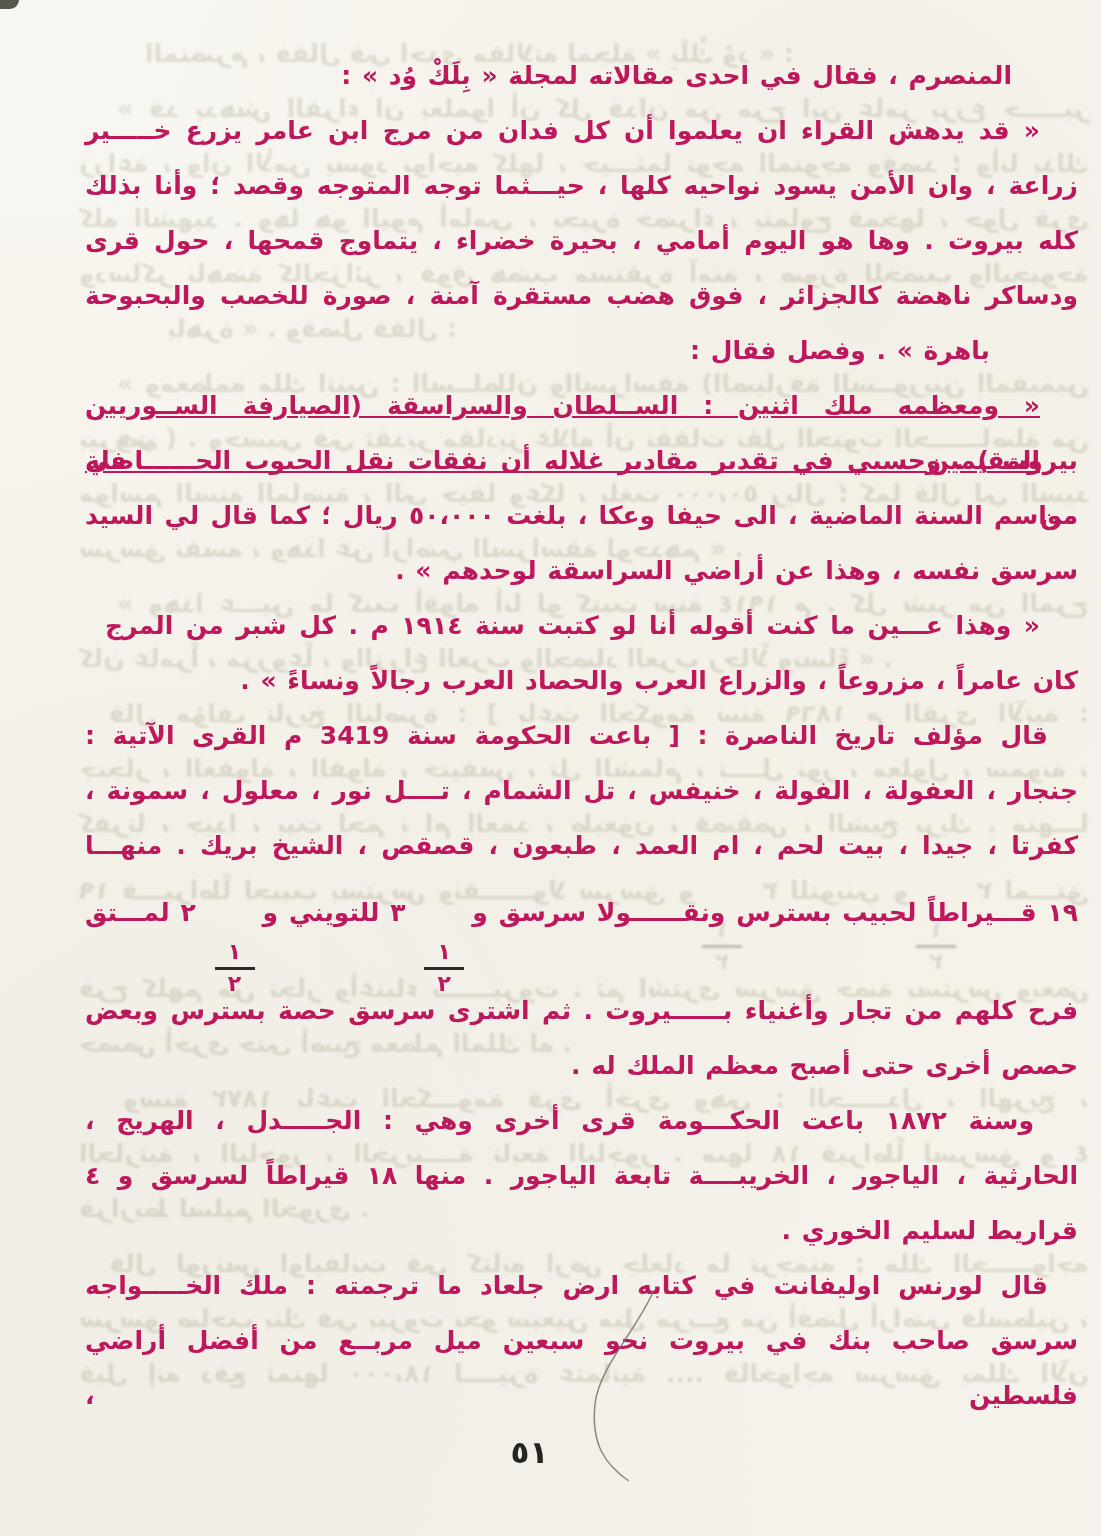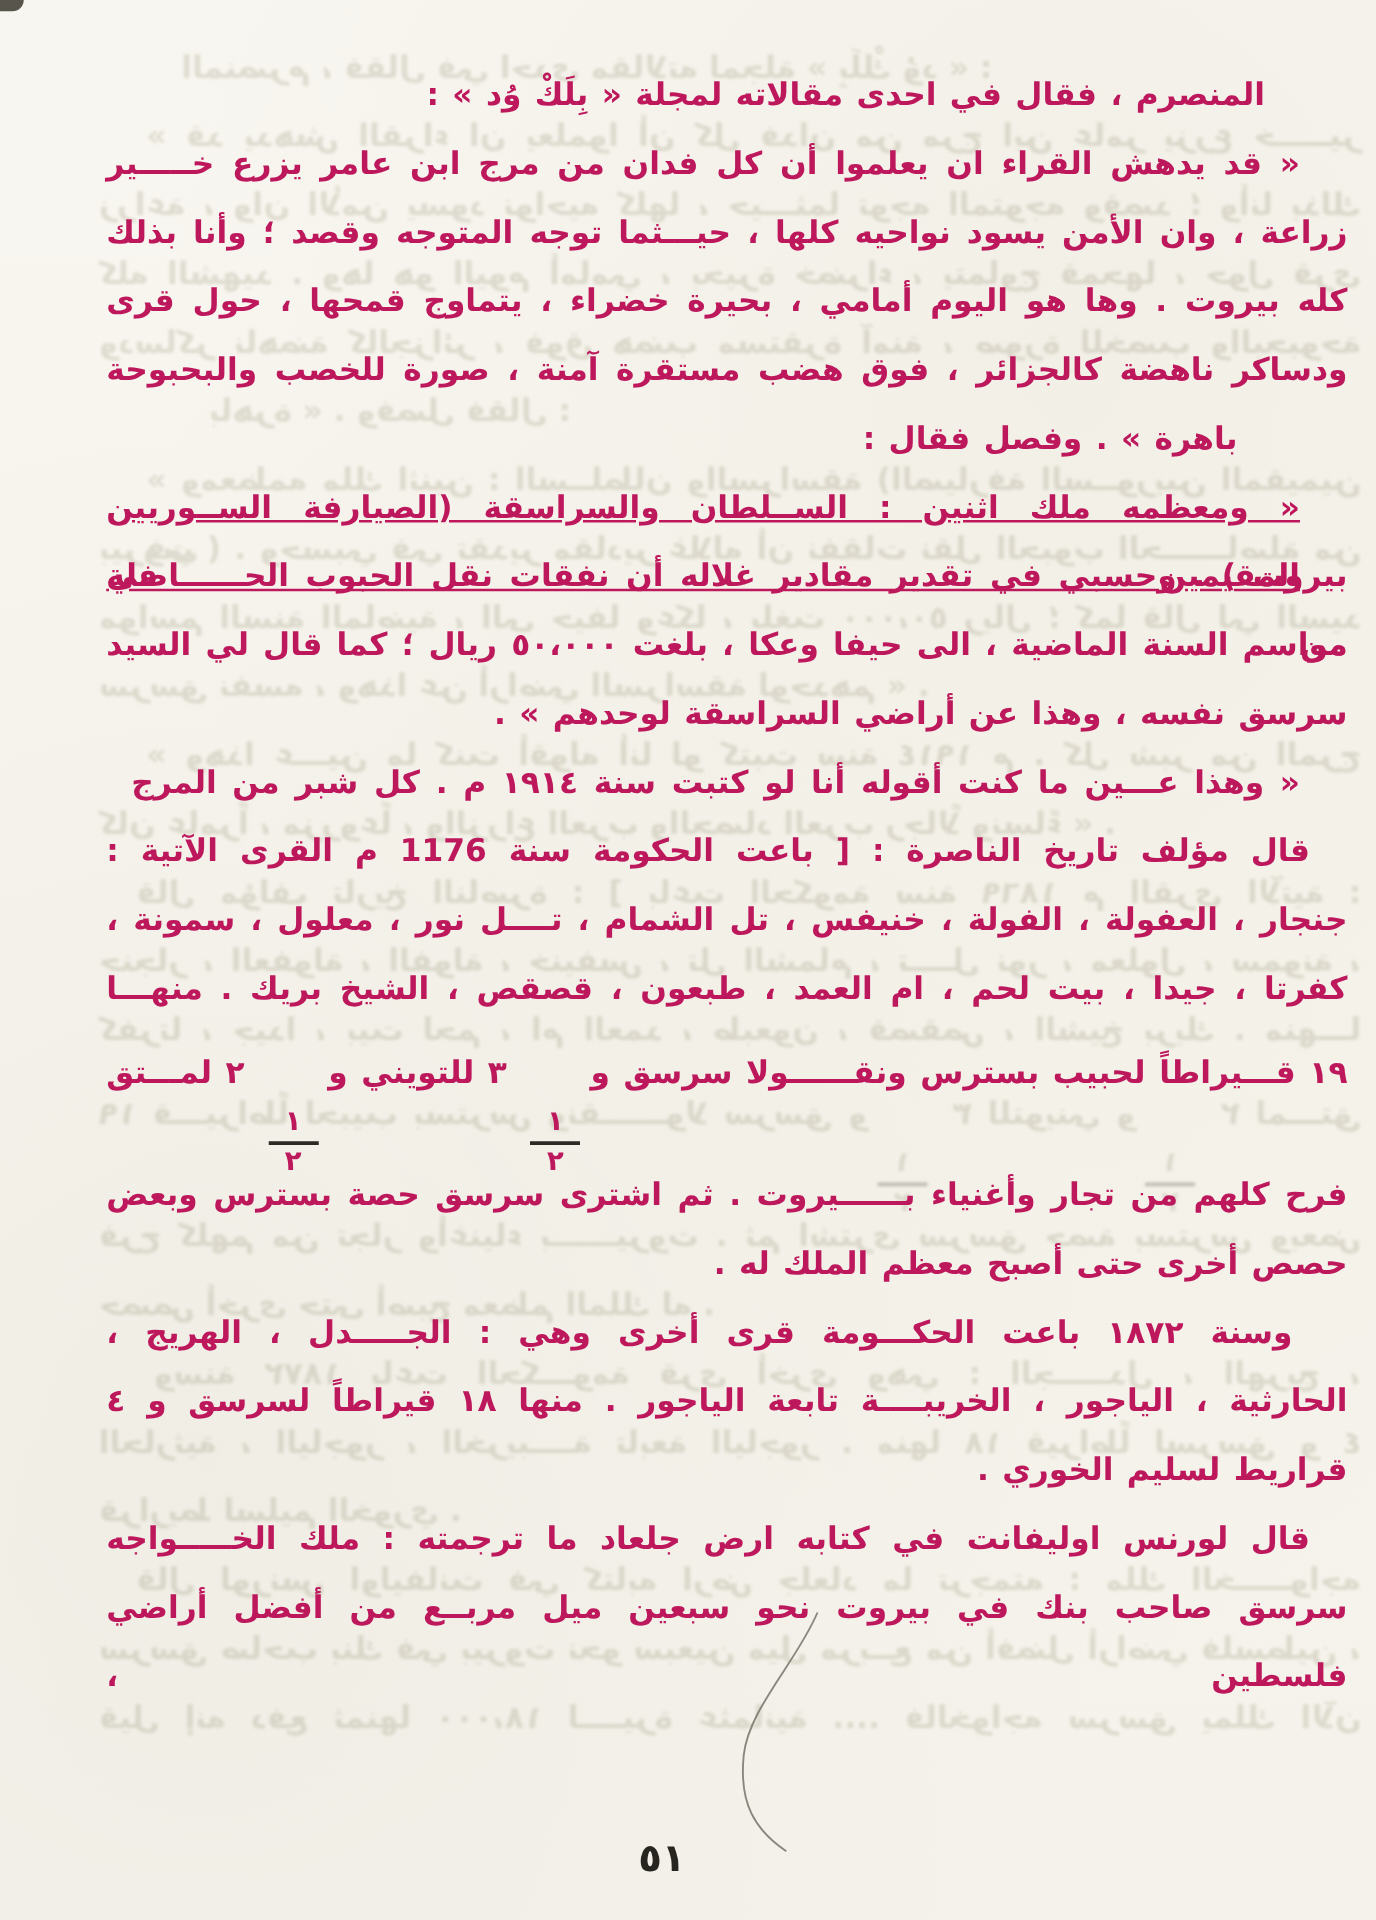--- a/index.html
+++ b/index.html
@@ -36,21 +36,20 @@
     display:inline-flex;flex-direction:column;align-items:center;
     vertical-align:-38px;line-height:1;margin:0 8px;
   }
   .frac .num{font-size:22px;}
   .frac .bar{width:40px;border-top:3px solid #2b2a24;margin:4px 0 3px 0;}
   .frac .den{font-size:22px;}
   .pagenum{
     position:absolute;top:1434px;left:0;width:1101px;text-align:center;
     font-size:31px;font-weight:700;color:#26251f;direction:rtl;text-indent:42px;
     letter-spacing:2px;
-    margin-top:35px;
   }
   .corner{
     position:absolute;top:0;left:0;width:19px;height:9px;
     background:#46443b;border-bottom-right-radius:10px;opacity:.9;
   }
   .scratch{position:absolute;top:0;left:0;pointer-events:none;}
 </style>
 </head>
 <body>
 
@@ -96,21 +95,22 @@
     <div class="line just" style="padding-right: 38px;">« قد يدهش القراء ان يعلموا أن كل فدان من مرج ابن عامر يزرع خـــــير</div>
     <div class="line just">زراعة ، وان الأمن يسود نواحيه كلها ، حيـــثما توجه المتوجه وقصد ؛ وأنا بذلك</div>
     <div class="line just">كله بيروت . وها هو اليوم أمامي ، بحيرة خضراء ، يتماوج قمحها ، حول قرى</div>
     <div class="line just">ودساكر ناهضة كالجزائر ، فوق هضب مستقرة آمنة ، صورة للخصب والبحبوحة</div>
     <div class="line rt" style="padding-right: 88px;">باهرة » . وفصل فقال :</div>
     <div class="line just" style="padding-right: 38px; text-decoration: underline;">« ومعظمه ملك اثنين : الســلطان والسراسقة (الصيارفة الســوريين المقيمين في</div>
     <div class="line just">بيروت ) . وحسبي في تقدير مقادير غلاله أن نفقات نقل الحبوب الحــــــاصلة من</div>
     <div class="line just">مواسم السنة الماضية ، الى حيفا وعكا ، بلغت ٥٠،٠٠٠ ريال ؛ كما قال لي السيد</div>
     <div class="line rt">سرسق نفسه ، وهذا عن أراضي السراسقة لوحدهم » .</div>
     <div class="line just" style="padding-right: 38px; margin-left: 20px;">« وهذا عـــين ما كنت أقوله أنا لو كتبت سنة ١٩١٤ م . كل شبر من المرج</div>
-    <div class="line just" style="padding-right: 30px;">قال مؤلف تاريخ الناصرة : [ باعت الحكومة سنة 1176 م القرى الآتية :</div>
+    <div class="line rt">كان عامراً ، مزروعاً ، والزراع العرب والحصاد العرب رجالاً ونساءً » .</div>
+    <div class="line just" style="padding-right: 30px;">قال مؤلف تاريخ الناصرة : [ باعت الحكومة سنة 3419 م القرى الآتية :</div>
     <div class="line just">جنجار ، العفولة ، الفولة ، خنيفس ، تل الشمام ، تــــل نور ، معلول ، سمونة ،</div>
     <div class="line just">كفرتا ، جيدا ، بيت لحم ، ام العمد ، طبعون ، قصقص ، الشيخ بريك . منهـــا</div>
     <div class="line just tall">١٩ قـــيراطاً لحبيب بسترس ونقــــــولا سرسق و<span class="frac">
         <span class="num">١</span>
         <span class="bar"></span>
         <span class="den">٢</span>
       </span> ٣ للتويني و<span class="frac">
         <span class="num">١</span>
         <span class="bar"></span>
         <span class="den">٢</span>

